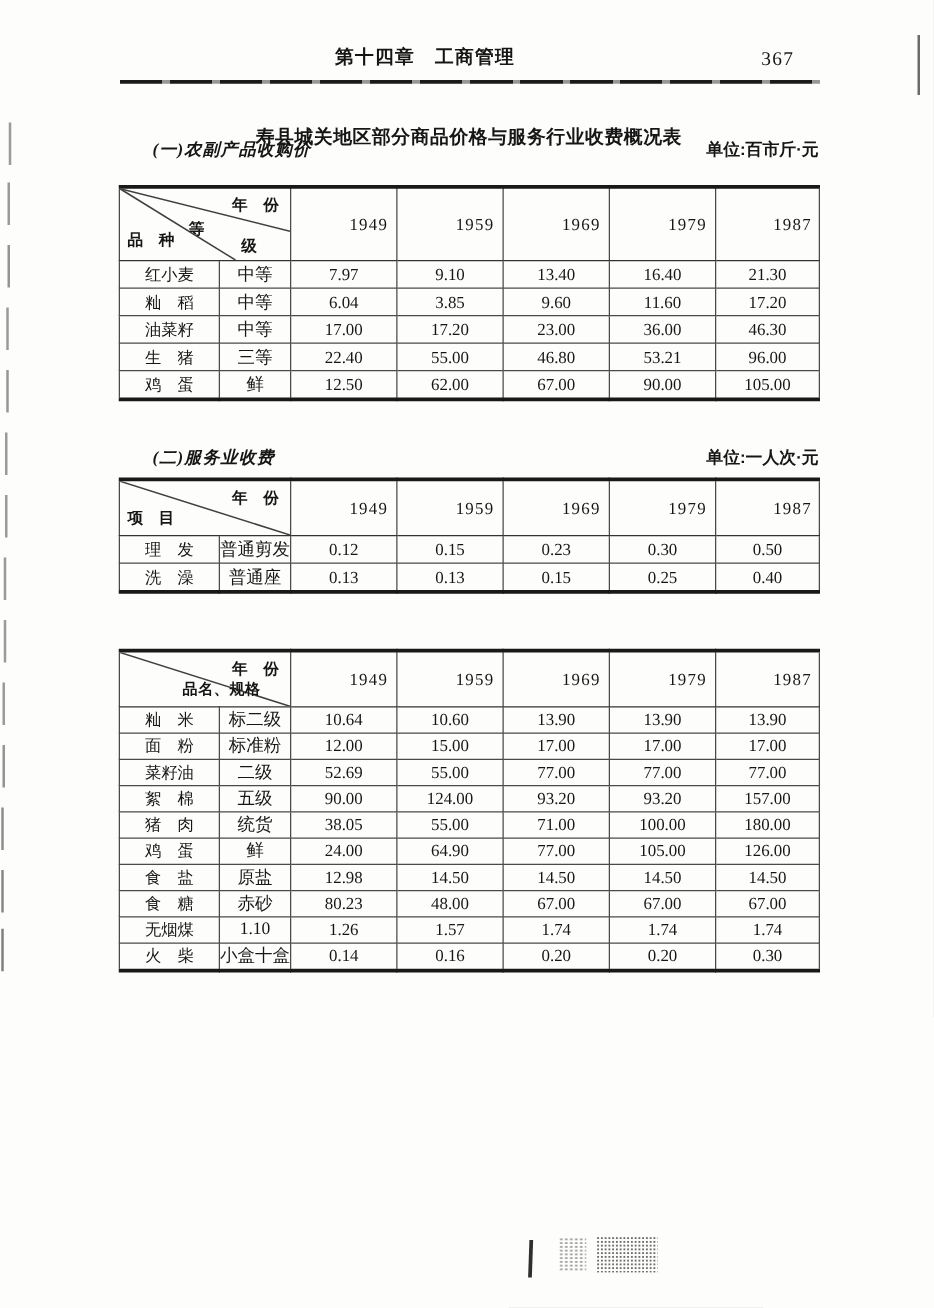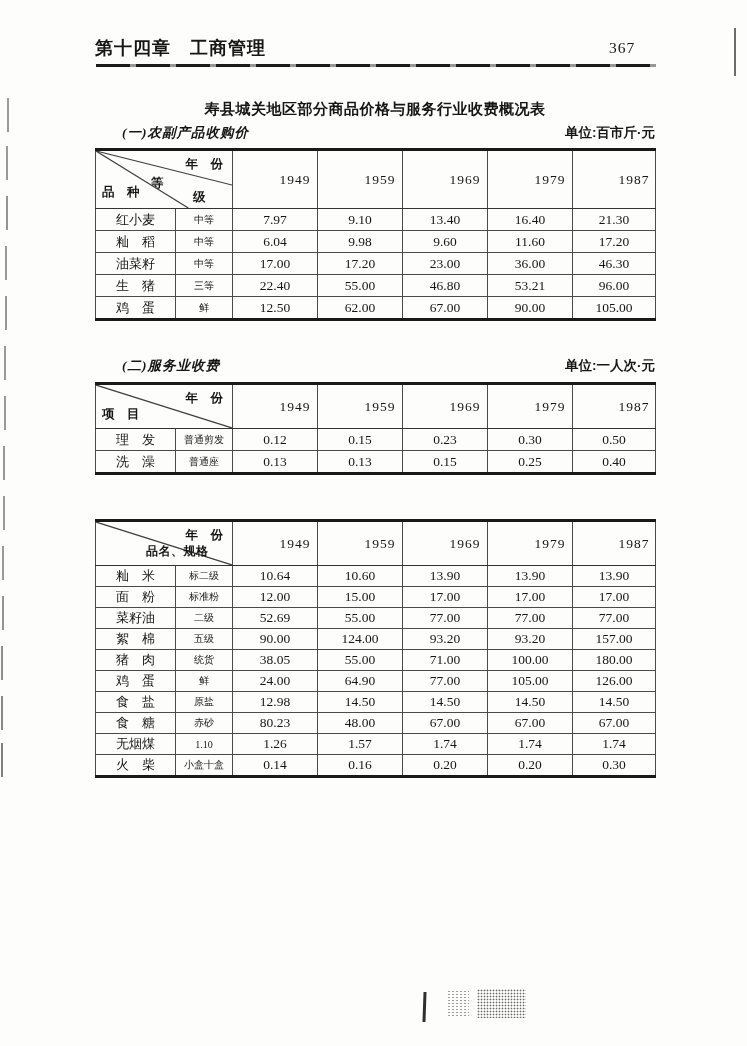--- a/index.html
+++ b/index.html
@@ -1,52 +1,52 @@
 <!DOCTYPE html>
 <html><head>
 <meta charset="utf-8">
 <style>
   html,body{margin:0;padding:0;background:#e8e8e8;}
   .page{position:relative;width:747px;height:1046px;background:#fdfdfb;overflow:hidden;
         font-family:"Liberation Serif","DejaVu Serif",serif;color:#161616;}
 
   
-  .chapter{position:absolute;top:36px;left:95px;width:490px;
+  .chapter{position:absolute;top:36px;left:95px;width:490px;text-align:center;
            font-family:"Liberation Sans","DejaVu Sans",sans-serif;font-weight:bold;
-           font-size:18px;letter-spacing:1px;}
+           font-size:15px;letter-spacing:1px;}
   .pageno{position:absolute;top:39px;left:609px;font-size:15.5px;letter-spacing:1px;}
   .rule{position:absolute;top:64px;left:96px;width:560px;height:3px;
         background:repeating-linear-gradient(90deg,#1b1b1b 0 34px,rgba(27,27,27,.45) 34px 40px);}
   .doc-title{position:absolute;top:100px;left:95px;width:560px;text-align:center;
              font-family:"Liberation Sans","DejaVu Sans",sans-serif;font-weight:bold;
              font-size:15px;letter-spacing:.5px;}
 
   
   .section-row{position:absolute;left:95px;width:560px;height:20px;line-height:20px;
                display:flex;justify-content:space-between;}
-  .sec1{top:123px}.sec2{top:356px}.sec3{top:497px}
+  .sec1{top:110px}.sec2{top:356px}.sec3{top:497px}
   .section-title{font-style:italic;font-weight:bold;font-size:13.5px;padding-left:27px;letter-spacing:1px;}
   .unit{font-family:"Liberation Sans","DejaVu Sans",sans-serif;font-weight:bold;
         font-size:13.5px;font-style:normal;}
 
   
   table{position:absolute;left:95px;width:560px;border-collapse:collapse;table-layout:fixed;
         border-top:3px solid #191919;border-bottom:3px solid #191919;
         border-left:1px solid #3c3c3c;border-right:1px solid #3c3c3c;}
   .t1{top:148px}.t2{top:382px}.t3{top:519px}
   th,td{border:1px solid #4a4a4a;padding:0;text-align:center;font-weight:normal;}
   thead th{border-bottom:1.5px solid #333;padding-left:40px;}
   .t1 thead th{height:57px}
   .t2 thead th,.t3 thead th{height:43px}
   .t1 td,.t2 td{height:21px}
   .t3 td{height:20px}
   th.year{font-size:13.5px;letter-spacing:1px;}
   td.val{font-size:13.5px;}
   td.name{font-size:13px;}
-  td.grade{font-size:10px;margin-top:17px;}
+  td.grade{font-size:14px;margin-top:17px;}
 
   
   th.corner{position:relative;padding:0;}
   th.corner svg{position:absolute;left:0;top:0;width:100%;height:100%;display:block;}
   th.corner svg line{stroke:#3f3f3f;stroke-width:1.2;}
   .cl{position:absolute;font-size:12.5px;font-weight:bold;white-space:nowrap;}
   .c-tr{top:5px;right:9px;}
   .c-bl{bottom:5px;left:6px;}
   .t1 .c-bl{bottom:7px;}
   .c-mid{top:24px;left:55px;}
@@ -119,21 +119,21 @@
           <td class="val">7.97</td>
           <td class="val">9.10</td>
           <td class="val">13.40</td>
           <td class="val">16.40</td>
           <td class="val">21.30</td>
         </tr>
         <tr>
           <td class="name">籼　稻</td>
           <td class="grade">中等</td>
           <td class="val">6.04</td>
-          <td class="val">9.98</td>
+          <td class="val">3.85</td>
           <td class="val">9.60</td>
           <td class="val">11.60</td>
           <td class="val">17.20</td>
         </tr>
         <tr>
           <td class="name">油菜籽</td>
           <td class="grade">中等</td>
           <td class="val">17.00</td>
           <td class="val">17.20</td>
           <td class="val">23.00</td>

